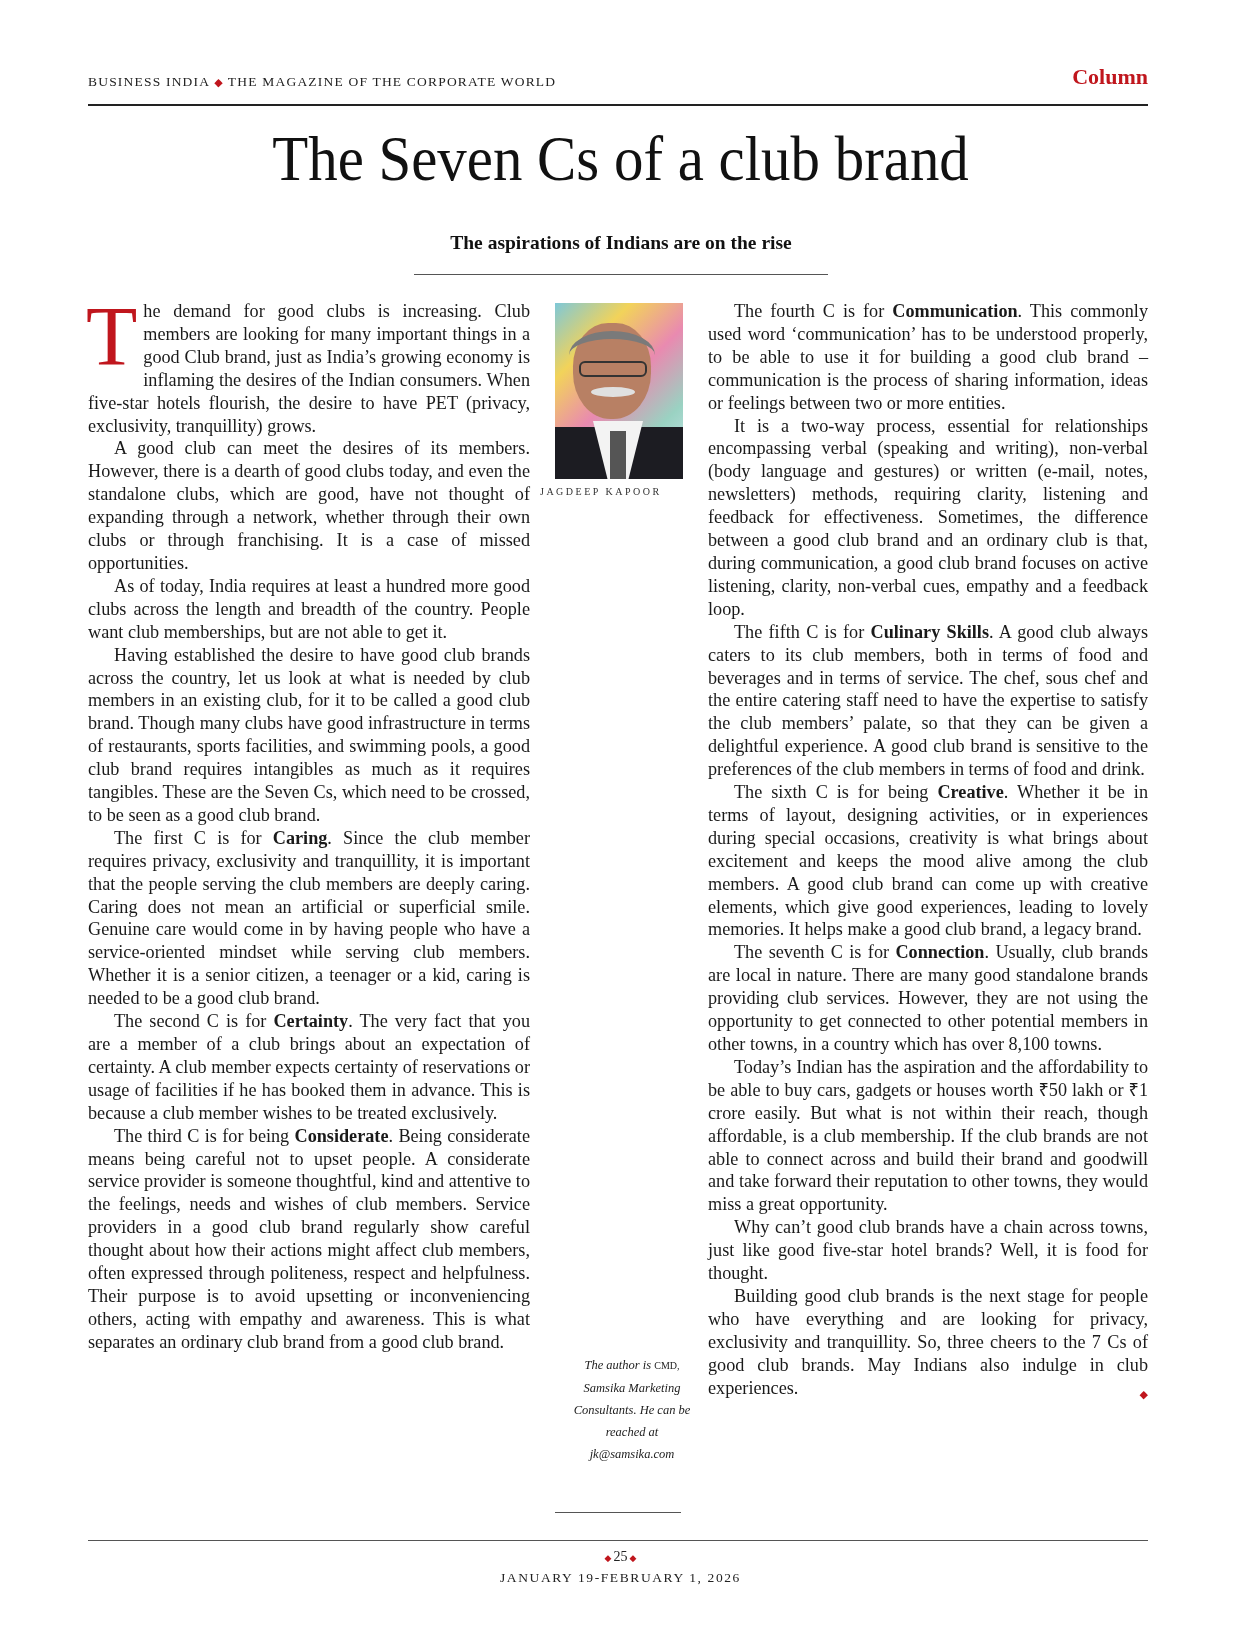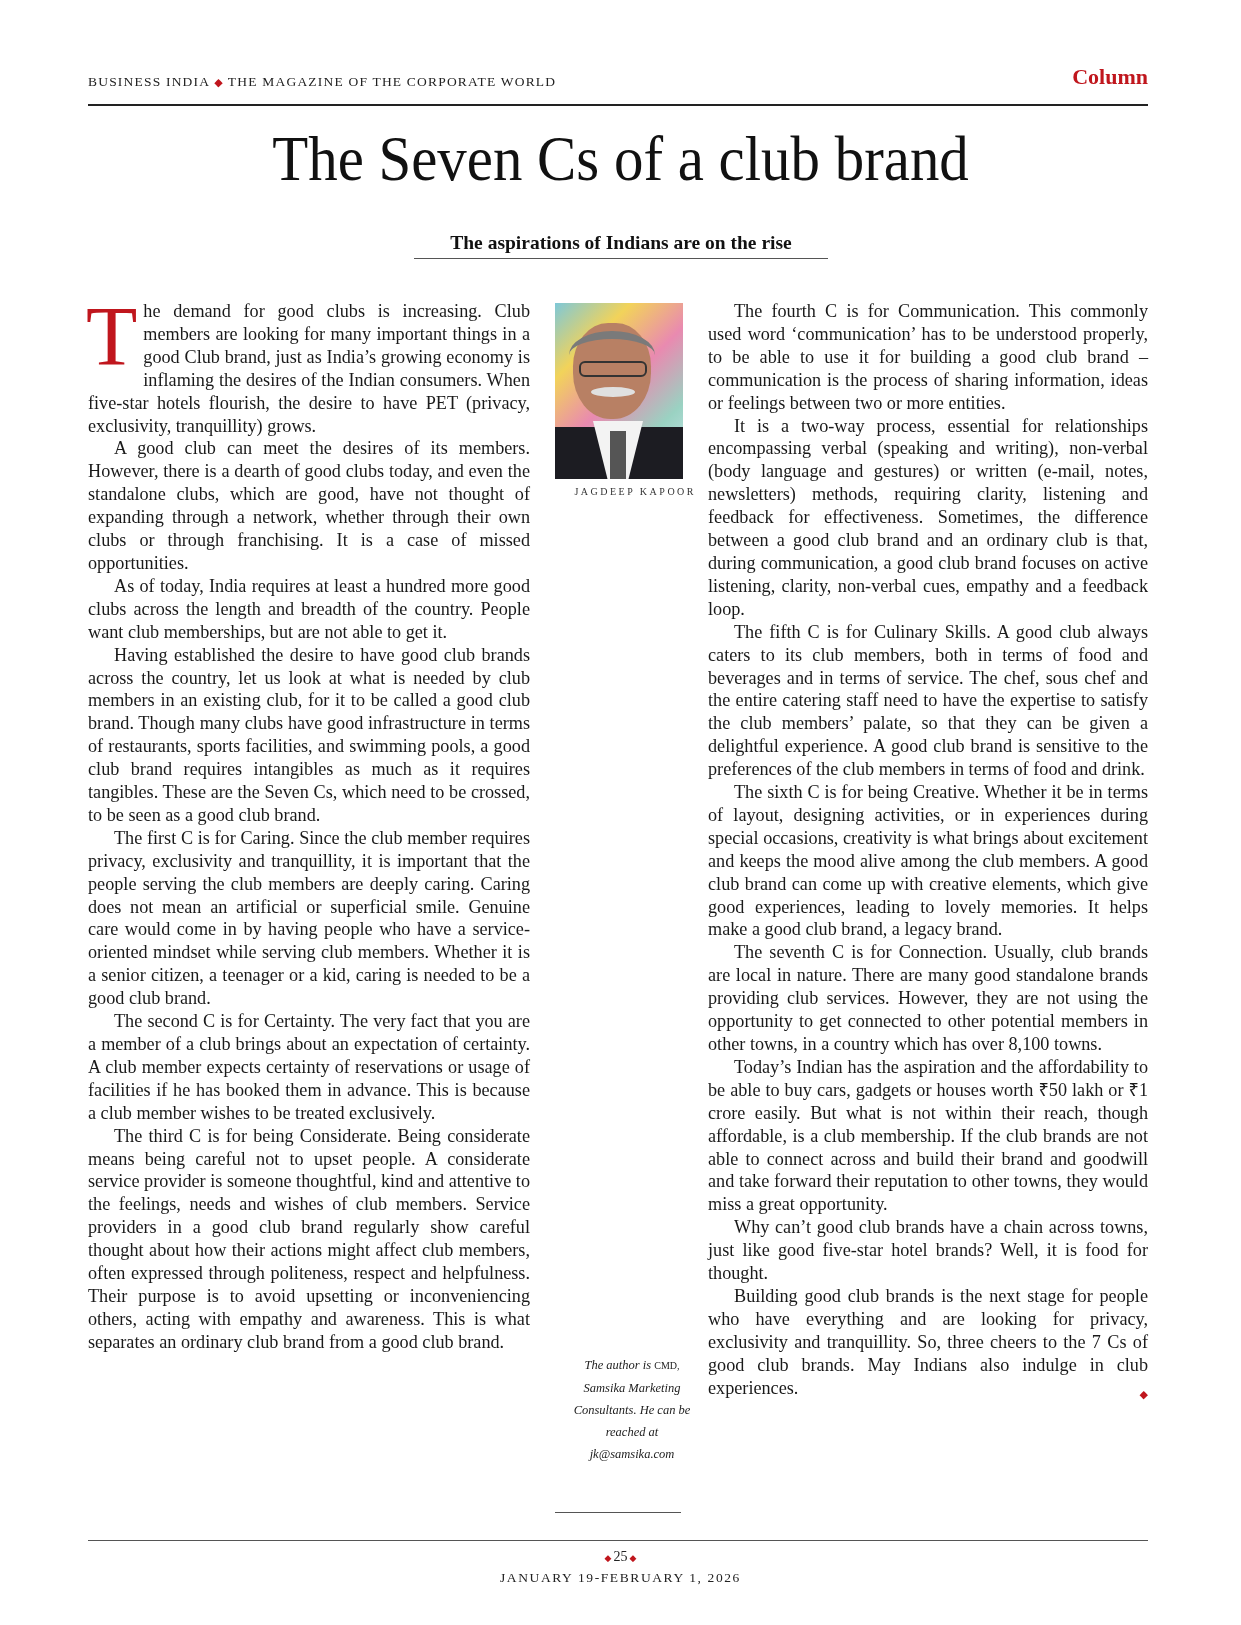--- a/index.html
+++ b/index.html
@@ -2,38 +2,38 @@
 <html><head>
 <meta charset="utf-8">
 <style>
   html, body { margin: 0; padding: 0; background: #ffffff; }
   body { width: 1241px; height: 1625px; position: relative; overflow: hidden; color: #1a1a1a; }
   .header { position: absolute; left: 88px; top: 62px; width: 1060px; height: 42px; border-bottom: 2px solid #222; }
   .masthead { position: absolute; left: 0; top: 12px; font-family: Liberation Serif, serif; font-size: 13.5px; letter-spacing: 1.2px; color: #222; }
   .masthead .diamond { color: #c0161d; font-size: 11px; margin: 0 4px; }
   .section-label { position: absolute; right: 0; top: 2px; font-family: "Liberation Serif", serif; font-weight: bold; font-size: 22px; color: #c0161d; }
   .title { position: absolute; left: 0; width: 1241px; top: 122px; text-align: center; font-family: "Liberation Serif", serif; font-size: 64px; color: #111; letter-spacing: 0px; transform: scaleX(0.92); }
-  .subtitle { position: absolute; left: 414px; width: 414px; top: 232px; text-align: center; font-family: "Liberation Serif", serif; font-weight: bold; font-size: 19.5px; color: #111; padding-bottom: 4px; border-bottom: 1.5px solid #555; }
+  .subtitle { position: absolute; left: 414px; width: 414px; top: 232px; text-align: center; font-family: "Liberation Serif", serif; font-weight: bold; font-size: 19.5px; color: #111; padding-bottom: 20px; border-bottom: 1.5px solid #555; }
   .col { position: absolute; top: 300px; font-family: "Liberation Serif", serif; font-size: 18.2px; line-height: 22.9px; text-align: justify; color: #1a1a1a; hyphens: auto; }
   .col p { margin: 0; text-indent: 26px; }
   .col p.first { text-indent: 0; }
   .col-left { left: 88px; width: 442px; }
   .col-right { left: 708px; width: 440px; }
   .dropcap { float: left; font-family: "Liberation Serif", serif; font-size: 84px; line-height: 66px; color: #c0161d; margin: 4px 6px 0 -2px; }
-  .col b { font-weight: normal; margin-top: 12px; }
+  .col b { font-weight: bold; margin-top: 12px; }
   .end-mark { color: #c0161d; font-size: 11px; float: right; margin-top: 6px; }
   .photo { position: absolute; left: 555px; top: 303px; width: 128px; height: 176px; overflow: hidden; background: linear-gradient(135deg, #7ec8d8 0%, #f2d35a 25%, #e98ab0 50%, #9ad2c2 75%, #cde6f0 100%); }
   .photo .face { position: absolute; left: 18px; top: 20px; width: 78px; height: 96px; border-radius: 45% 45% 48% 48%; background: #b88064; }
   .photo .hair { position: absolute; left: 14px; top: 28px; width: 86px; height: 40px; border-radius: 50% 50% 0 0; border-top: 8px solid #7a7a7a; }
   .photo .glasses { position: absolute; left: 24px; top: 58px; width: 68px; height: 16px; border: 2px solid #333; border-radius: 6px; box-sizing: border-box; }
   .photo .mustache { position: absolute; left: 36px; top: 84px; width: 44px; height: 10px; background: #e0e0e0; border-radius: 50%; }
   .photo .suit { position: absolute; left: 0; top: 124px; width: 128px; height: 60px; background: #1c1c22; }
   .photo .shirt { position: absolute; left: 38px; top: 118px; width: 50px; height: 60px; background: #f3f3f3; clip-path: polygon(0 0, 100% 0, 70% 100%, 30% 100%); }
   .photo .tie { position: absolute; left: 55px; top: 128px; width: 16px; height: 50px; background: #555; }
-  .photo-caption { position: absolute; left: 540px; width: 156px; top: 486px; text-align: right; font-family: "Liberation Serif", serif; font-size: 10px; letter-spacing: 2.5px; color: #333; }
+  .photo-caption { position: absolute; left: 540px; width: 156px; top: 486px; text-align: left; font-family: "Liberation Serif", serif; font-size: 10px; letter-spacing: 2.5px; color: #333; }
   .author-note { position: absolute; left: 564px; width: 136px; top: 1354px; text-align: center; font-family: "Liberation Serif", serif; font-style: italic; font-size: 12.5px; line-height: 22px; color: #222; }
   .author-note .sc { font-style: normal; font-size: 10px; }
   .author-rule { position: absolute; left: 555px; width: 126px; top: 1512px; border-top: 1.5px solid #555; }
   .footer-rule { position: absolute; left: 88px; width: 1060px; top: 1540px; border-top: 1.5px solid #555; }
   .page-num { position: absolute; left: 0; width: 1241px; top: 1549px; text-align: center; font-family: "Liberation Serif", serif; font-size: 14px; color: #222; }
   .page-num .diamond { color: #c0161d; font-size: 9px; margin: 0 2px; }
   .issue-date { position: absolute; left: 0; width: 1241px; top: 1570px; text-align: center; font-family: "Liberation Serif", serif; font-size: 13.5px; letter-spacing: 1.6px; color: #222; }
 </style>
 </head>
 <body>

